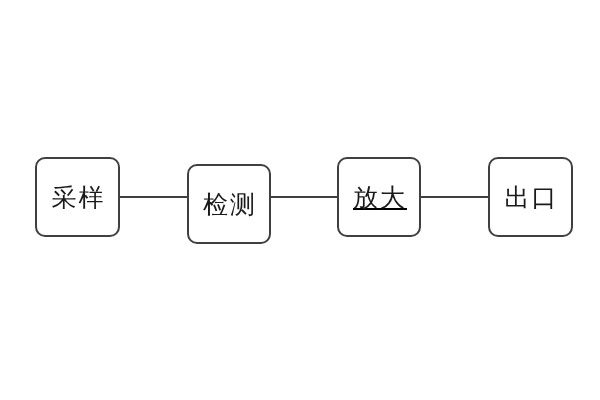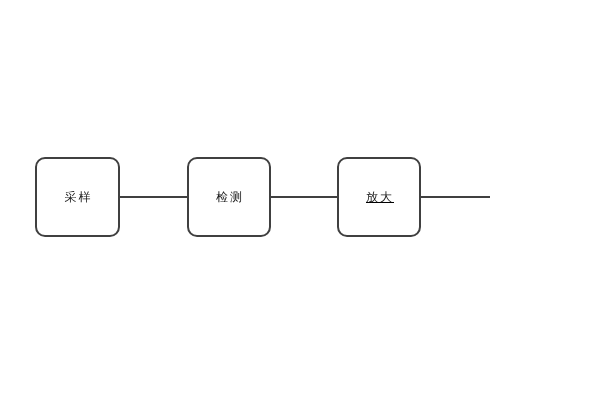--- a/index.html
+++ b/index.html
@@ -22,36 +22,36 @@
     box-sizing: border-box;
     background: #ffffff;
     border: 2px solid #404040;
     border-radius: 10px;
     display: flex;
     align-items: center;
     justify-content: center;
     z-index: 2;
   }
   .node-label {
-    font-size: 12px;
+    font-size: 25px;
     letter-spacing: 2px;
     color: #1a1a1a;
     white-space: nowrap;
     
     margin-right: -2px;
   }
   .connector {
     position: absolute;
     top: 196px;
     height: 2px;
     background: #404040;
     z-index: 1;
   }
   #node-0 { left: 35px;  width: 85px; }
-  #node-1 { left: 187px; width: 84px; }
+  #node-1 { left: 187px; width: 84px; margin-top: 7px; }
   #node-2 { left: 337px; width: 84px; text-decoration: underline; }
   #node-3 { left: 488px; width: 85px; }
   #conn-0 { left: 118px; width: 71px; }
   #conn-1 { left: 269px; width: 70px; }
   #conn-2 { left: 419px; width: 71px; }
 </style>
 </head>
 <body>
 
 <div class="canvas">
@@ -67,14 +67,17 @@
   </div>
 
   <div class="connector" id="conn-1"></div>
 
   <div class="node" id="node-2">
     <span class="node-label">放大</span>
   </div>
 
   <div class="connector" id="conn-2"></div>
 
+  <div class="node" id="node-3">
+    <span class="node-label">出口</span>
+  </div>
 
 </div>
 
 </body></html>

